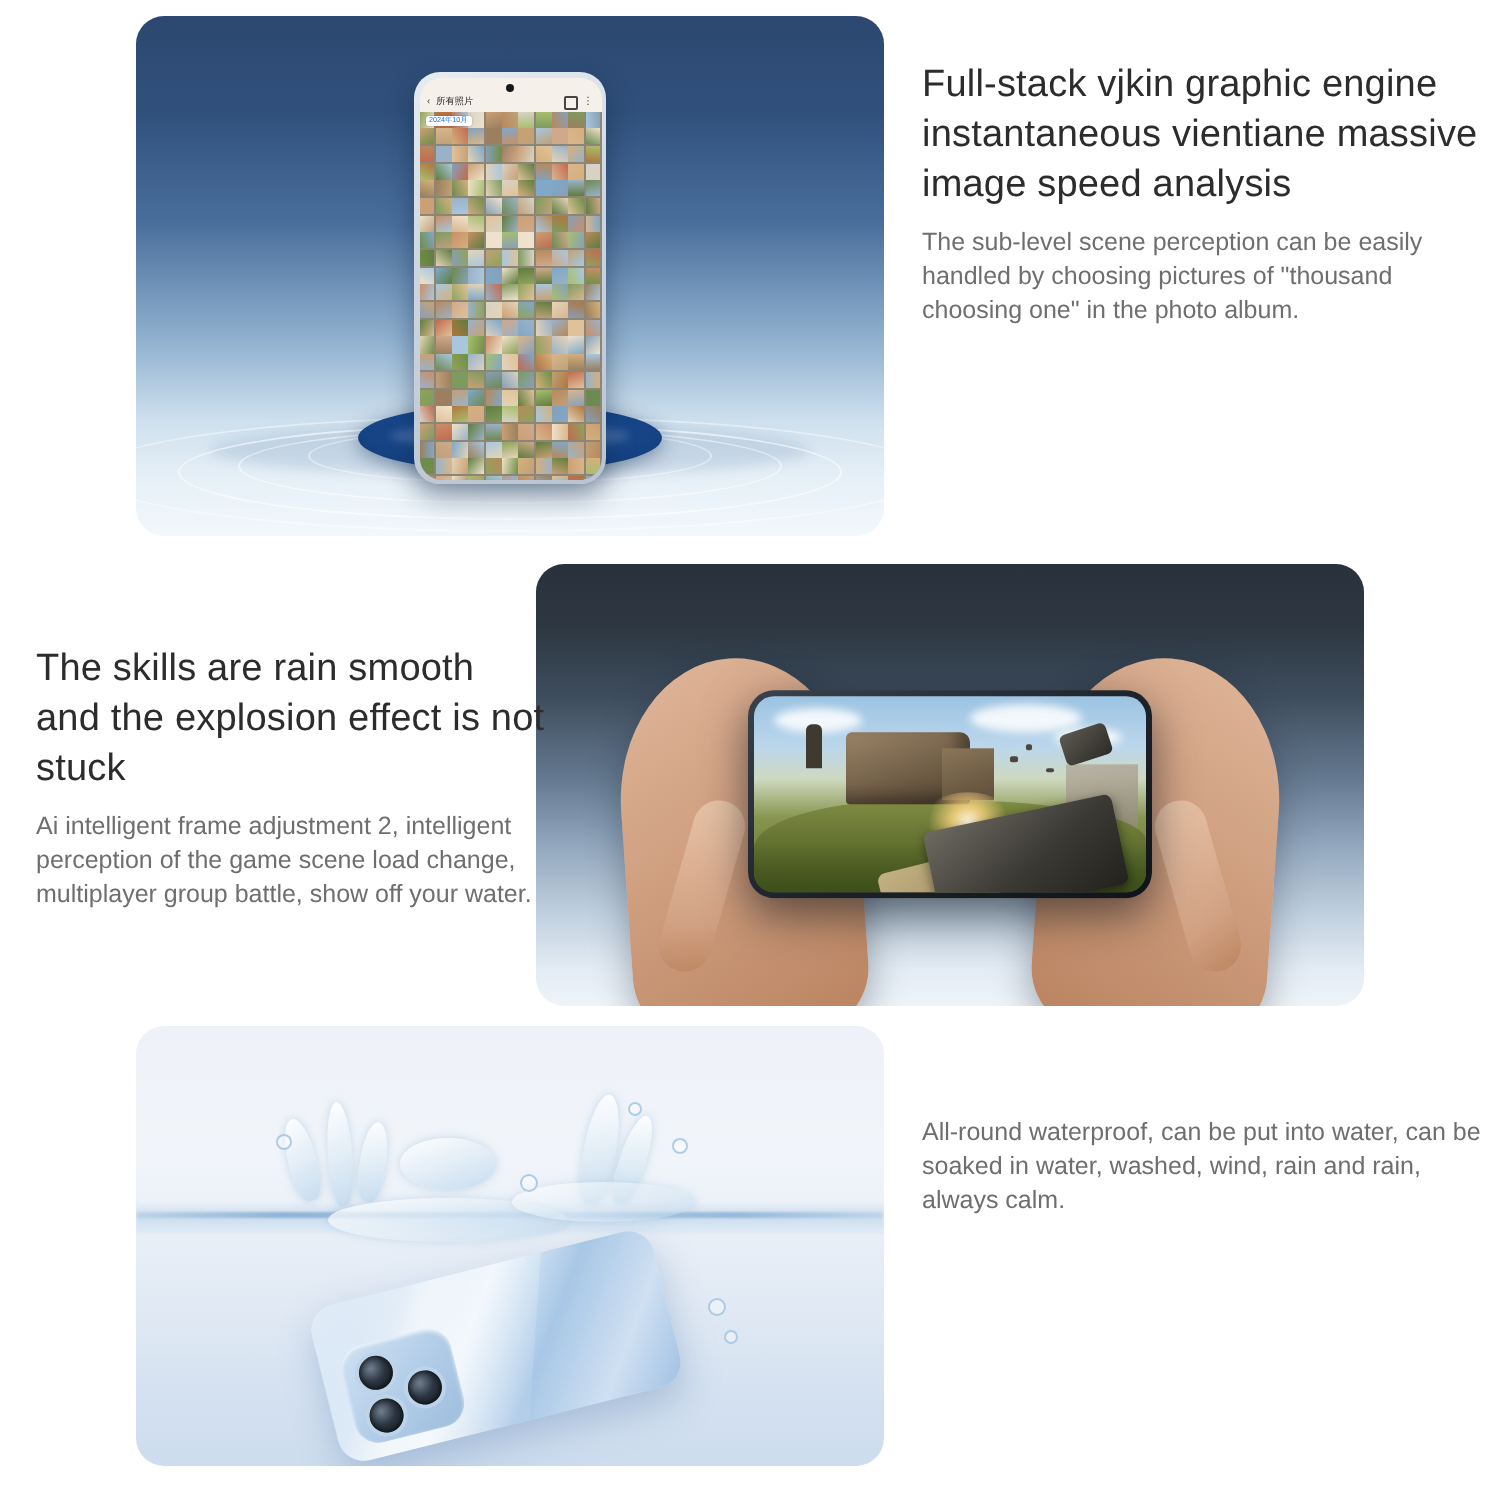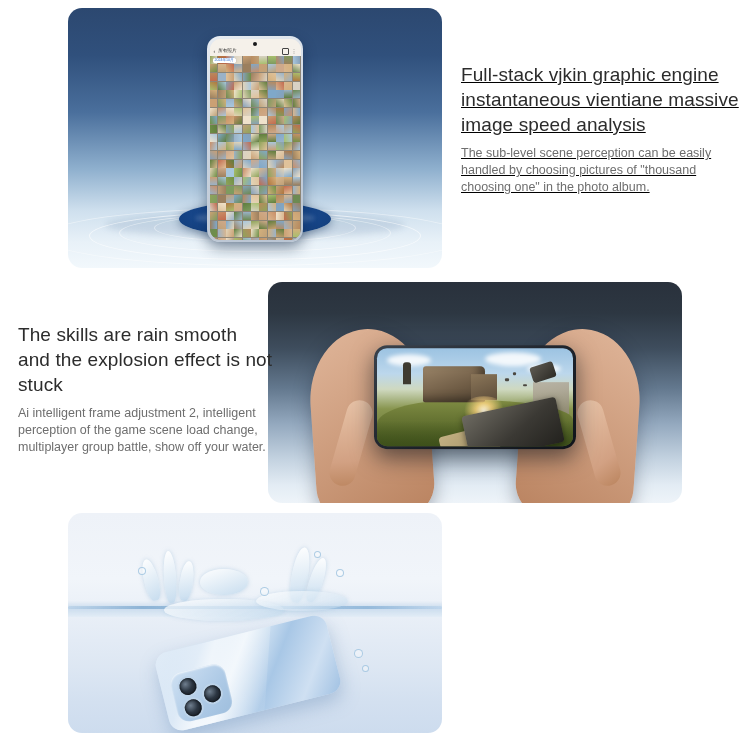--- a/index.html
+++ b/index.html
@@ -279,21 +279,21 @@
   .lens{
     position:absolute;border-radius:50%;
     background:radial-gradient(circle at 38% 34%, #6f7e8e 0%, #2c3642 45%, #11161c 100%);
     box-shadow:0 0 0 2px rgba(190,212,233,.95), inset 0 0 3px rgba(0,0,0,.8);
   }
   .lens.a{width:17px;height:17px;left:8px;top:7px;}
   .lens.b{width:17px;height:17px;left:30px;top:20px;}
   .lens.c{width:17px;height:17px;left:8px;top:29px;}
 
   
-  #text-one{left:461px;top:62px;width:282px;text-decoration:underline;}
+  #text-one{left:461px;top:30px;width:282px;}
   #text-two{left:18px;top:322px;width:256px;}
   #text-three{left:461px;top:558px;width:284px;}
 </style>
 </head>
 <body>
 
 <div class="page">
 
   <div class="feature media" id="panel-one">
     <div class="p1-bg"></div>
@@ -634,15 +634,16 @@
       <div class="sheen"></div>
       <div class="cam-island">
         <span class="lens a"></span>
         <span class="lens b"></span>
         <span class="lens c"></span>
       </div>
     </div>
   </div>
 
   <div class="textcol" id="text-three">
+    <p class="f-sub">All-round waterproof, can be put into water, can be soaked in water, washed, wind, rain and rain, always calm.</p>
   </div>
 
 </div>
 
 </body></html>

